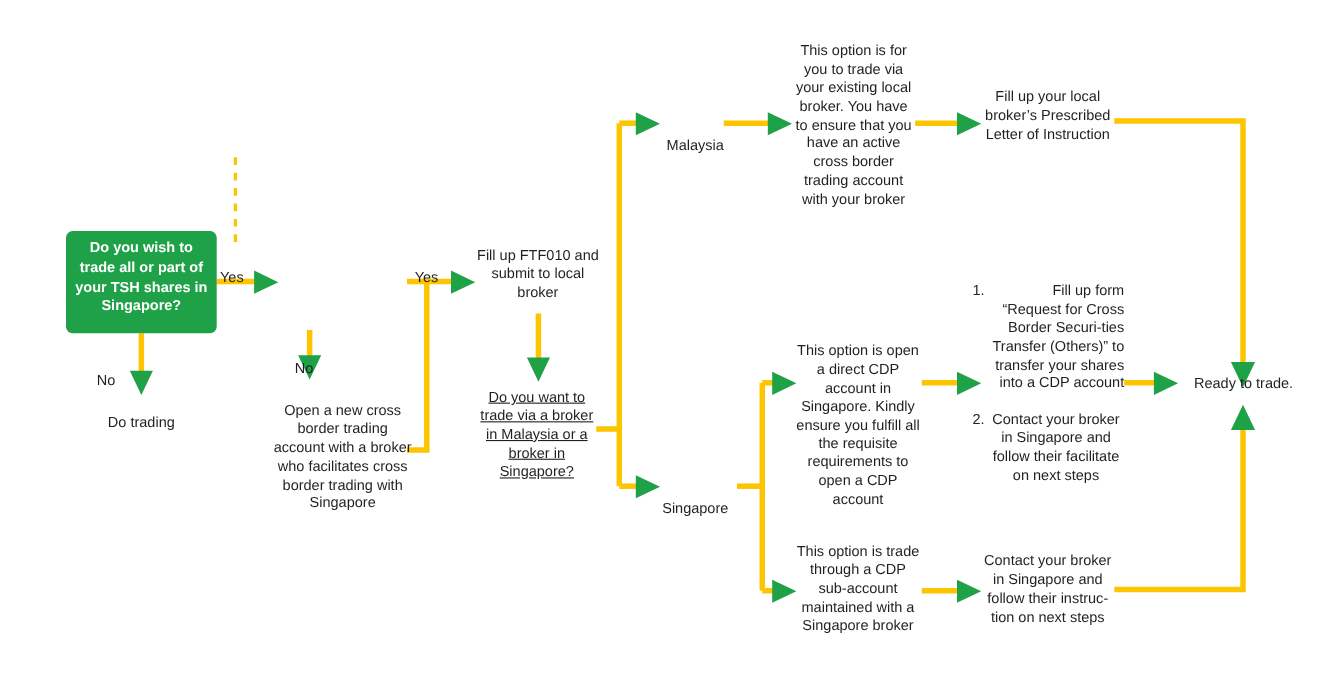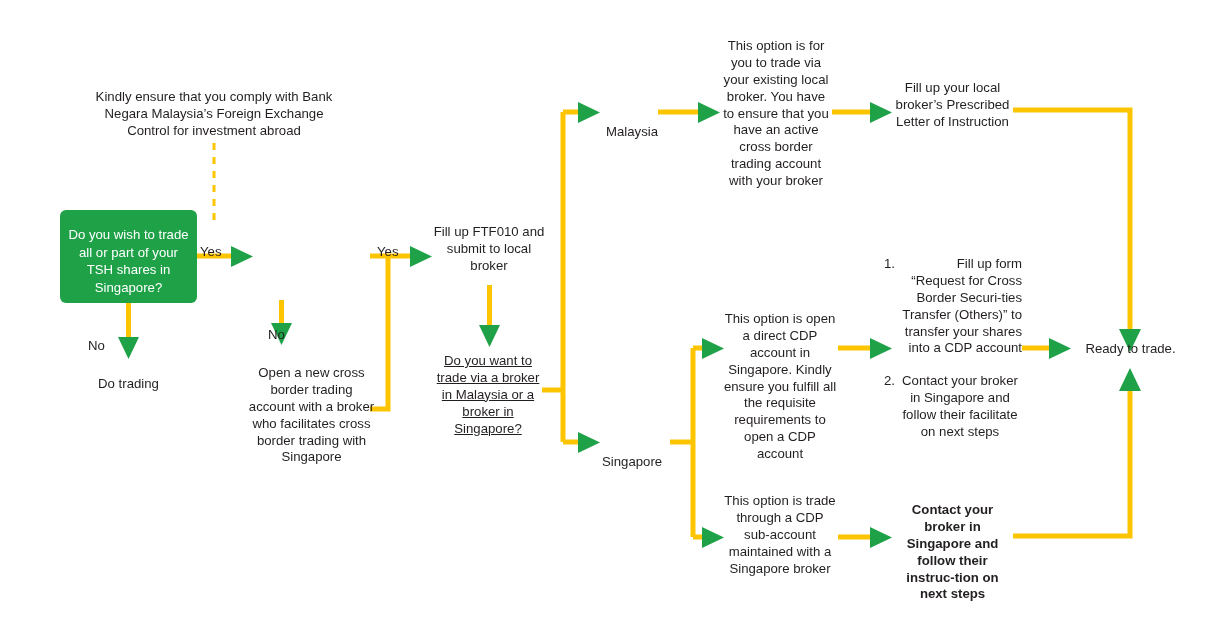--- a/index.html
+++ b/index.html
@@ -15,26 +15,27 @@
 
   .node{position:absolute;text-align:center;line-height:1.28;}
   .txt{font-size:13.2px;color:#231f20;}
   .lbl{font-size:13.2px;color:#231f20;white-space:nowrap;margin-top:20px;}
 
   .decision-box{
     position:absolute;
     background:#1fa148;
     border-radius:6px;
     color:#ffffff;
-    display:flex;align-items:flex-end;justify-content:center;
+    display:flex;align-items:flex-start;justify-content:center;
     text-align:center;
     font-size:13.2px;
     line-height:1.35;
     padding:6px 8px;
     box-sizing:border-box;
+    font-weight:bold;
   }
 </style>
 </head>
 <body>
 
 <div id="canvas">
 
   <svg class="edges" viewBox="0 0 1219 619">
     <defs>
       <style>
@@ -94,23 +95,20 @@
     <path class="ln" d="M1022,348 L1051,348"></path>
     <polygon class="ah" points="1049,338 1071,348.5 1049,359"></polygon>
 
     <path class="ln" d="M838,537 L872,537"></path>
     <polygon class="ah" points="870,527 892,537.5 870,548"></polygon>
 
     <path class="ln" d="M1013,536 L1130,536 L1130,388"></path>
     <polygon class="ah" points="1119,391 1141,391 1130,368"></polygon>
   </svg>
 
-  <div class="node txt" style="left:94px;top:89px;width:240px;">
-    <span>Kindly ensure that you comply with Bank Negara Malaysia’s Foreign Exchange Control for investment abroad</span>
-  </div>
 
   <div class="decision-box" style="left:60px;top:210px;width:137px;height:93px;">
     <span>Do you wish to trade all or part of your TSH shares in Singapore?</span>
   </div>
 
   <div class="node lbl" style="left:200px;top:224px;">Yes</div>
 
   <div class="node lbl" style="left:88px;top:318px;">No</div>
 
   <div class="node txt" style="left:78px;top:376px;width:101px;">Do trading</div>
@@ -142,17 +140,17 @@
       <span style="flex:1 1 auto;text-align:right;">Fill up form “Request for Cross Border Securi-ties Transfer (Others)” to transfer your shares into a CDP account</span>
     </div>
     <div class="txt" style="display:flex;gap:3px;text-align:left;margin-top:16px;">
       <span style="flex:0 0 auto;">2.</span>
       <span style="flex:1 1 auto;text-align:center;">Contact your broker in Singapore and follow their facilitate on next steps</span>
     </div>
   </div>
 
   <div class="node txt" style="left:722px;top:493px;width:116px;">This option is trade through a CDP sub-account maintained with a Singapore broker</div>
 
-  <div class="node txt" style="left:892px;top:502px;width:121px;font-weight:bold;">Contact your broker in Singapore and follow their instruc-tion on next steps</div>
+  <div class="node txt" style="left:892px;top:502px;width:121px;">Contact your broker in Singapore and follow their instruc-tion on next steps</div>
 
   <div class="node txt" style="left:1079px;top:341px;width:103px;">Ready to trade.</div>
 
 </div>
 
 </body></html>

